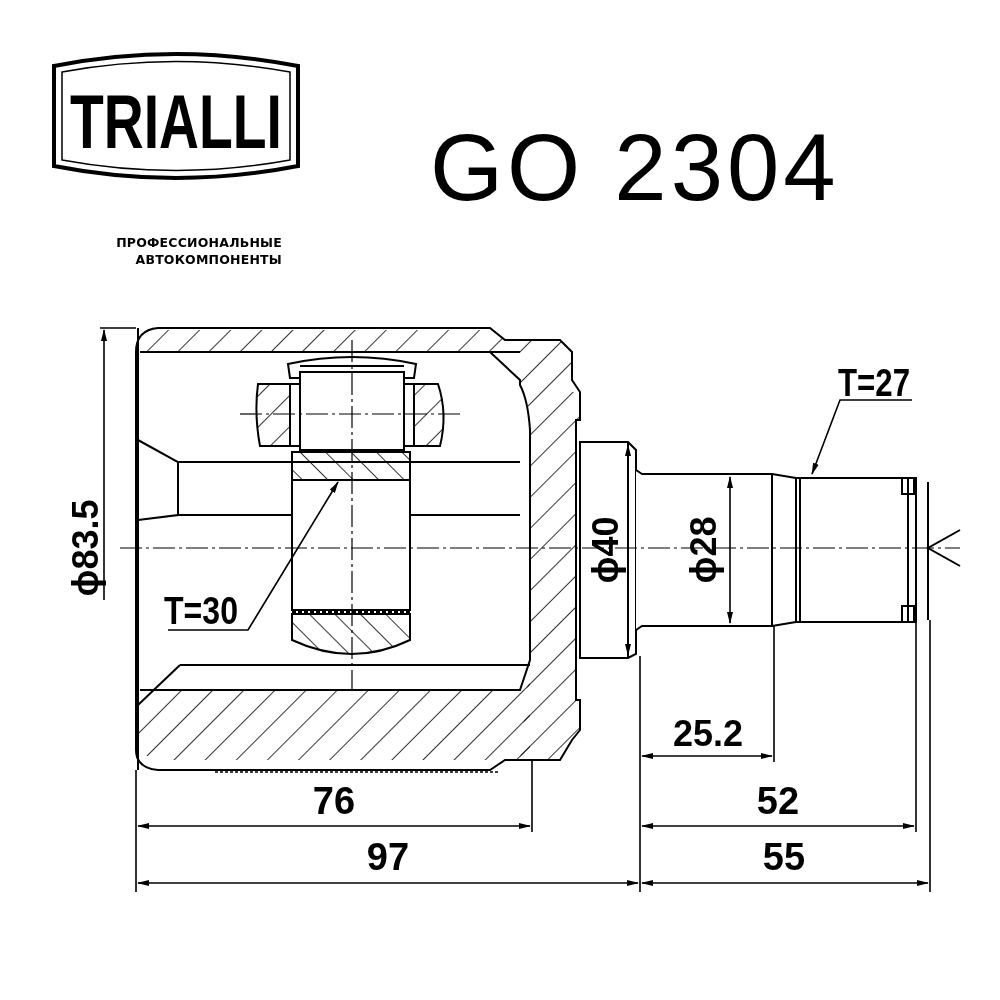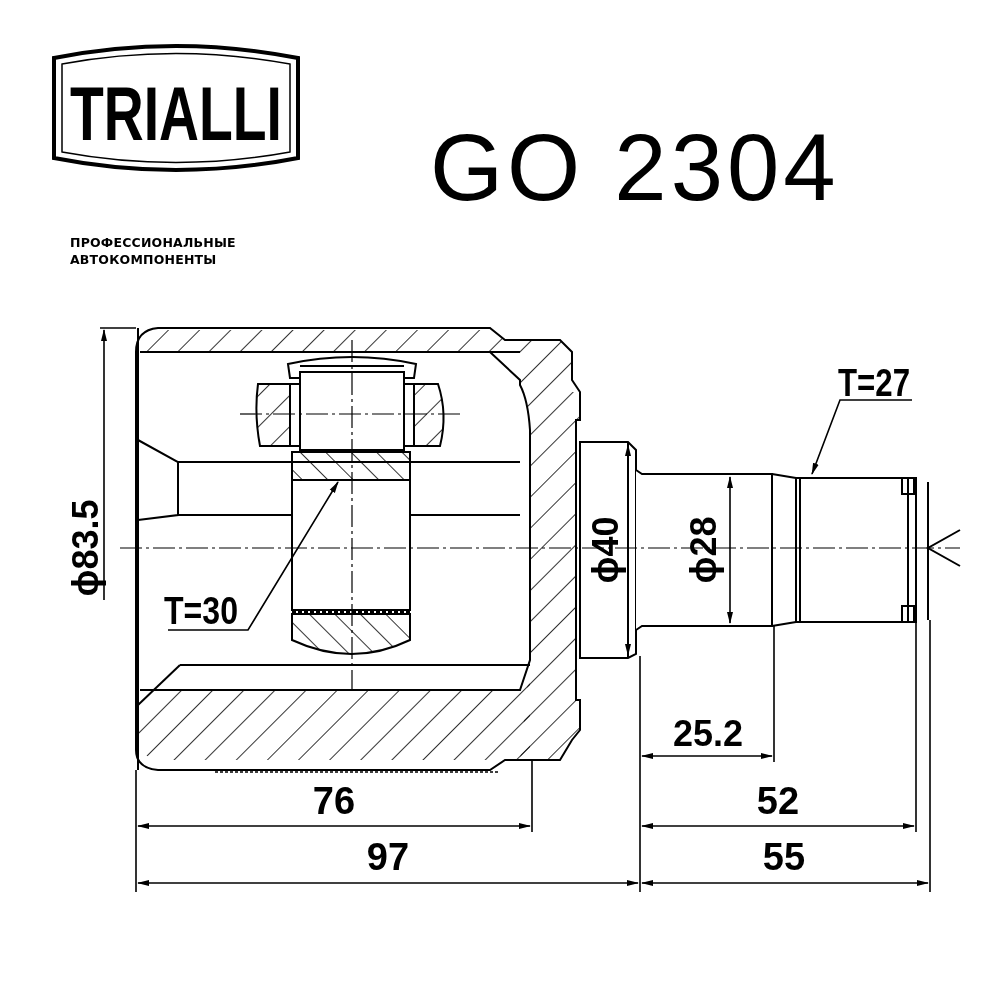--- a/index.html
+++ b/index.html
@@ -1,18 +1,18 @@
 <!DOCTYPE html>
 <html><head>
 <meta charset="utf-8">
 <style>
   html,body{margin:0;padding:0;background:#ffffff;}
   body{width:1000px;height:1000px;position:relative;overflow:hidden;font-family:"Liberation Sans",sans-serif;color:#000;}
-  .logo{position:absolute;left:50px;top:40px;width:252px;height:136px;text-align:right;}
-  .tagline{position:absolute;left:70px;top:234px;width:212px;text-align:left;font-family:"DejaVu Sans",sans-serif;font-weight:bold;font-size:12.5px;line-height:17px;letter-spacing:0.2px;}
+  .logo{position:absolute;left:50px;top:48px;width:252px;height:136px;text-align:right;}
+  .tagline{position:absolute;left:70px;top:234px;width:212px;text-align:right;font-family:"DejaVu Sans",sans-serif;font-weight:bold;font-size:12.5px;line-height:17px;letter-spacing:0.2px;}
   .part-number{position:absolute;left:430px;top:113px;font-family:"Liberation Sans",sans-serif;font-size:94px;line-height:110px;letter-spacing:4px;font-weight:normal;}
   svg.drawing{position:absolute;left:0;top:0;}
   .dimtxt{font-family:"Liberation Sans",sans-serif;font-weight:bold;font-size:40px;}
 </style>
 </head>
 <body>
 
 <div class="logo">
   <svg width="252" height="136" viewBox="0 0 252 136">
     <path d="M4,18 Q126,-6 248,18 L248,118 Q126,142 4,118 Z" fill="none" stroke="#000" stroke-width="4"></path>

